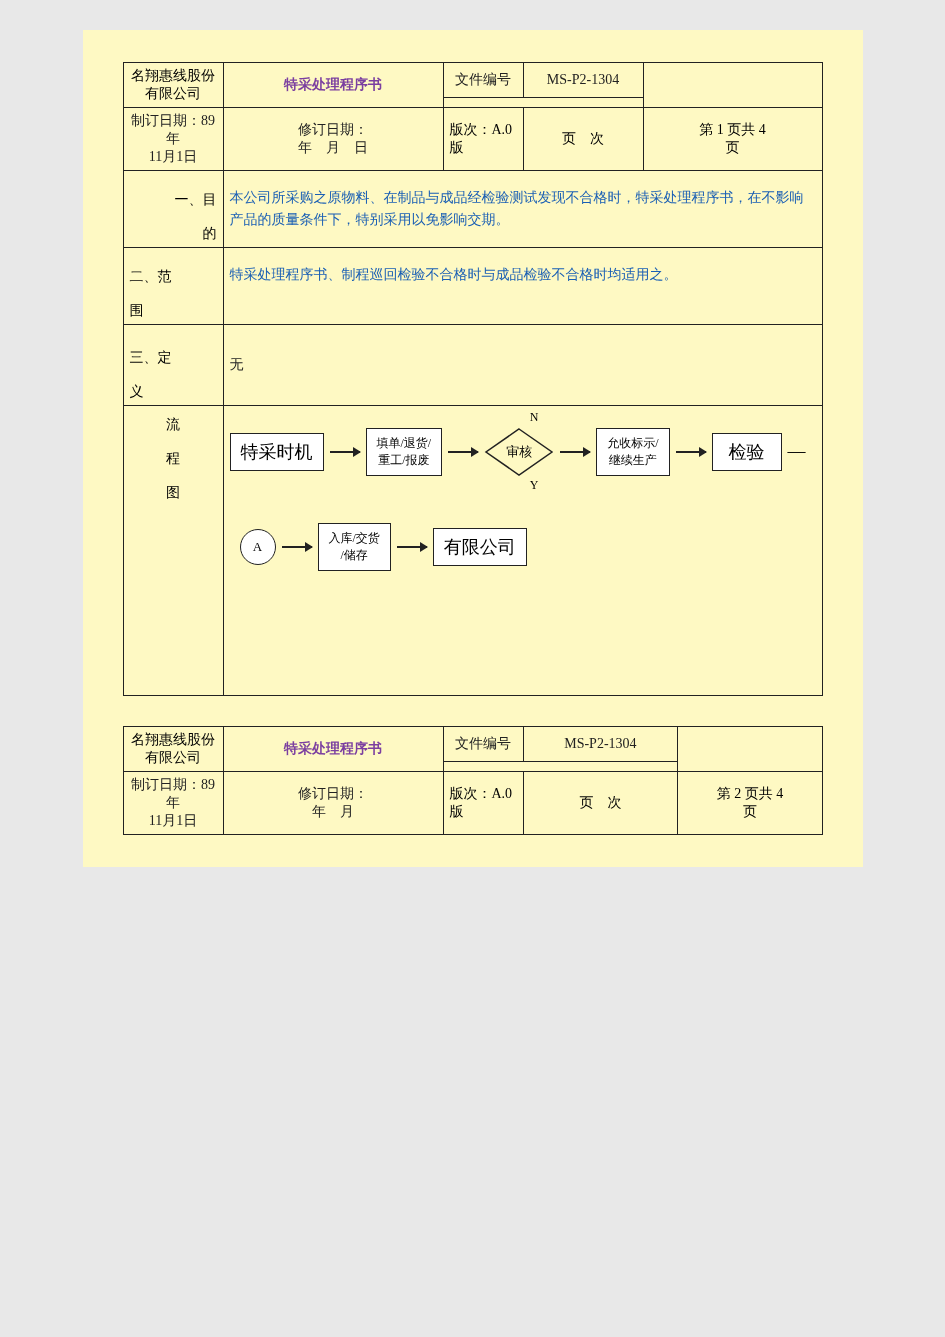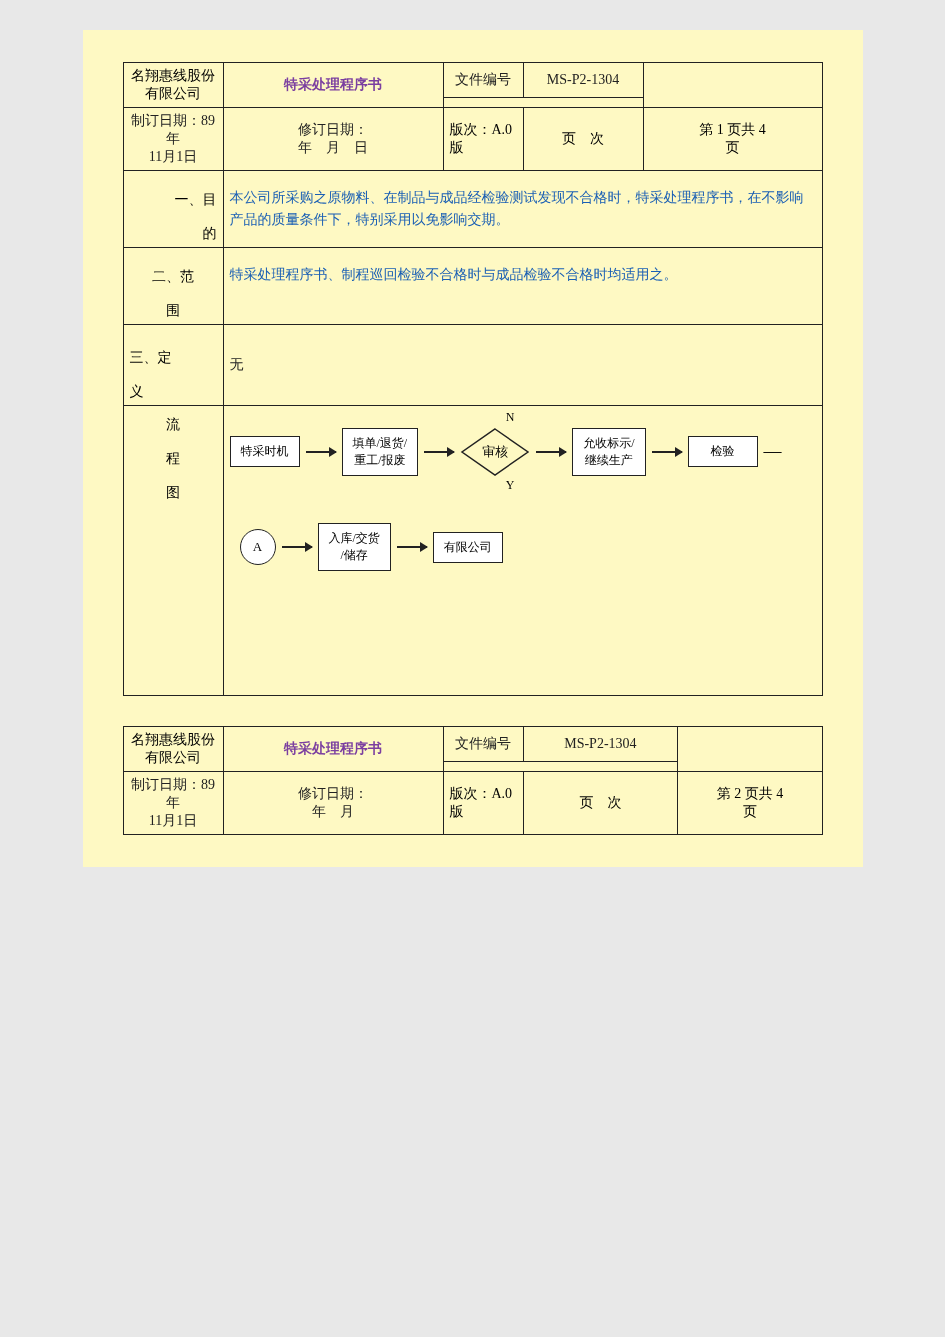--- a/index.html
+++ b/index.html
@@ -71,21 +71,21 @@
     }
     .flowchart-cell {
       padding: 20px 10px;
       vertical-align: top;
       min-height: 300px;
     }
     .flow-box {
       border: 1.5px solid #222;
       padding: 6px 10px;
       text-align: center;
-      font-size: 12px;
+      font-size: 18px;
       background: #fff;
       min-width: 70px;
     }
     .arrow-line {
       width: 30px;
       height: 2px;
       background: #222;
       position: relative;
     }
     .arrow-line::after {
@@ -169,21 +169,21 @@
         <span style="white-space:pre-line;">一、目
 
 的</span>
       </td>
       <td colspan="4" class="section-content">
         <span>本公司所采购之原物料、在制品与成品经检验测试发现不合格时，特采处理程序书，在不影响产品的质量条件下，特别采用以免影响交期。</span>
       </td>
     </tr>
 
     <tr>
-      <td class="section-label" style="vertical-align:middle; text-align:center; white-space:pre-line;">
+      <td class="section-label" style="vertical-align:middle; text-align:left; white-space:pre-line;">
         <span style="white-space:pre-line;">二、范
 
 围</span>
       </td>
       <td colspan="4" class="section-content">
         <span>特采处理程序书、制程巡回检验不合格时与成品检验不合格时均适用之。</span>
         <br><br>
       </td>
     </tr>
 

